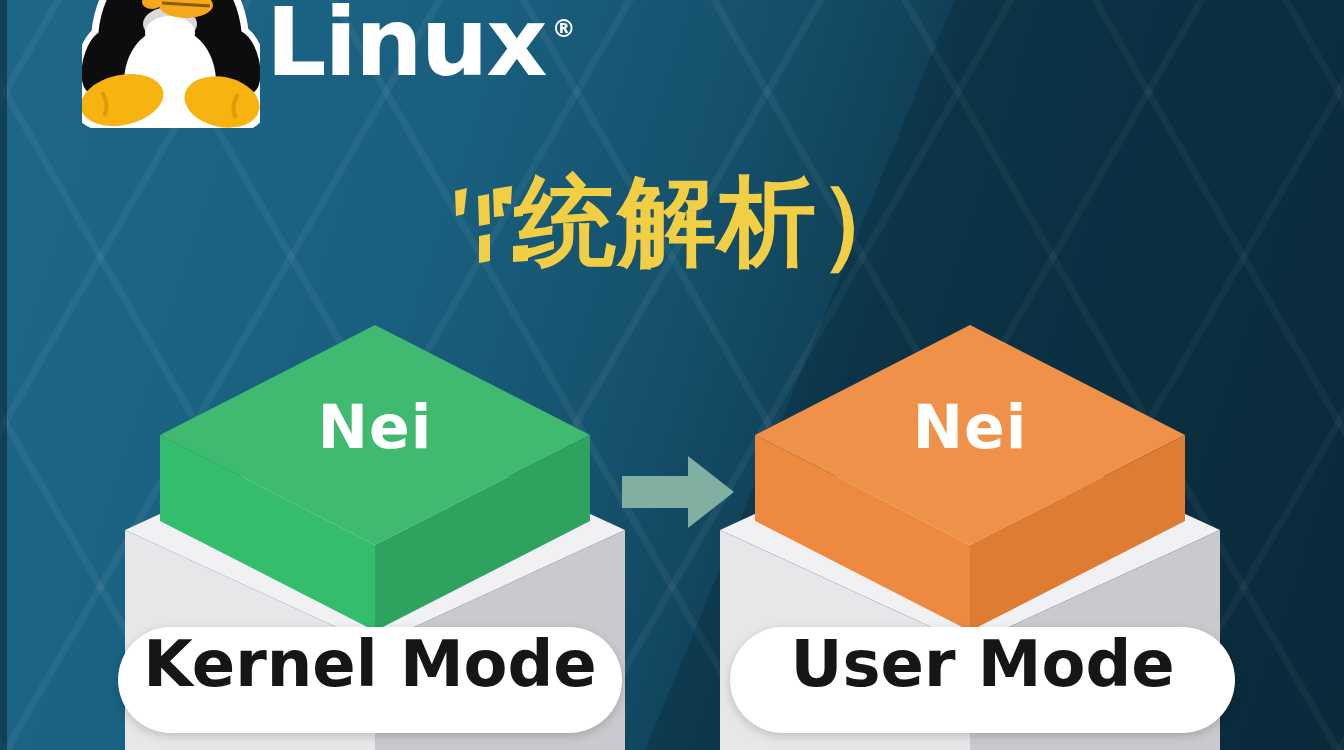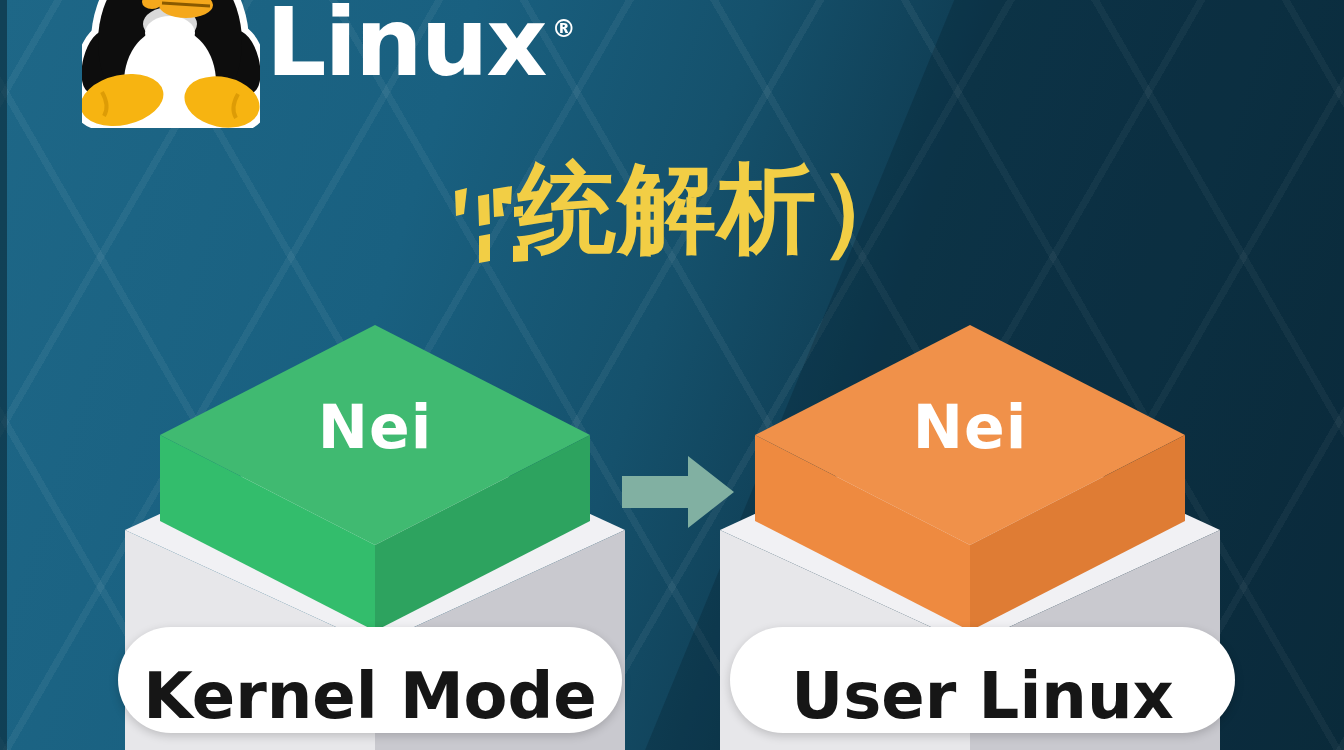--- a/index.html
+++ b/index.html
@@ -24,41 +24,41 @@
 
   .tux{position:absolute;left:82px;top:0;}
 
   .wordmark{
     position:absolute;left:266px;top:-10px;color:#ffffff;
     font-size:95px;font-weight:800;letter-spacing:-2px;line-height:1.1;
   }
   .wordmark .reg{font-size:24px;font-weight:700;vertical-align:38px;letter-spacing:0;margin-left:6px;}
 
   .headline{
-    position:absolute;left:518px;top:156px;color:#f2ce45;
+    position:absolute;left:518px;top:168px;color:#f2ce45;
     font-size:98px;font-weight:900;line-height:1.1;letter-spacing:2px;white-space:nowrap;
-    font-family:Liberation Serif, serif;
+    font-family:Liberation Sans, sans-serif;
   }
   .headline-frag{position:absolute;left:448px;top:178px;}
 
   .panel{position:absolute;top:320px;width:560px;height:430px;}
   .panel-left{left:95px;}
   .panel-right{left:690px;}
   .panel svg{position:absolute;left:0;top:0;}
 
   .chip-label{
     position:absolute;width:300px;text-align:center;color:#ffffff;
     font-size:60px;font-weight:800;letter-spacing:1px;top:392px;
   }
   .chip-label-left{left:225px;}
   .chip-label-right{left:820px;}
 
   .mode-pill{
     position:absolute;top:627px;height:106px;border-radius:53px;background:#ffffff;
-    display:flex;align-items:flex-end;justify-content:center;
+    display:flex;align-items:flex-start;justify-content:center;
     box-shadow:0 3px 10px rgba(0,0,0,0.18);
   }
   .pill-kernel{left:118px;width:504px;}
   .pill-user{left:730px;width:505px;}
   .mode-pill span{font-size:64px;font-weight:800;color:#161616;letter-spacing:0;}
 
   .arrow{position:absolute;left:622px;top:452px;}
 </style>
 </head>
 <body>
@@ -141,16 +141,16 @@
   <div class="chip-label chip-label-right">Nei</div>
 
   <svg class="arrow" width="112" height="80" viewBox="0 0 112 80">
     <polygon points="0,24 66,24 66,4 112,40 66,76 66,56 0,56" fill="#81b0a2"></polygon>
   </svg>
 
   <div class="mode-pill pill-kernel">
     <span>Kernel Mode</span>
   </div>
   <div class="mode-pill pill-user">
-    <span>User Linux</span>
+    <span>User Mode</span>
   </div>
 
 </div>
 
 </body></html>

